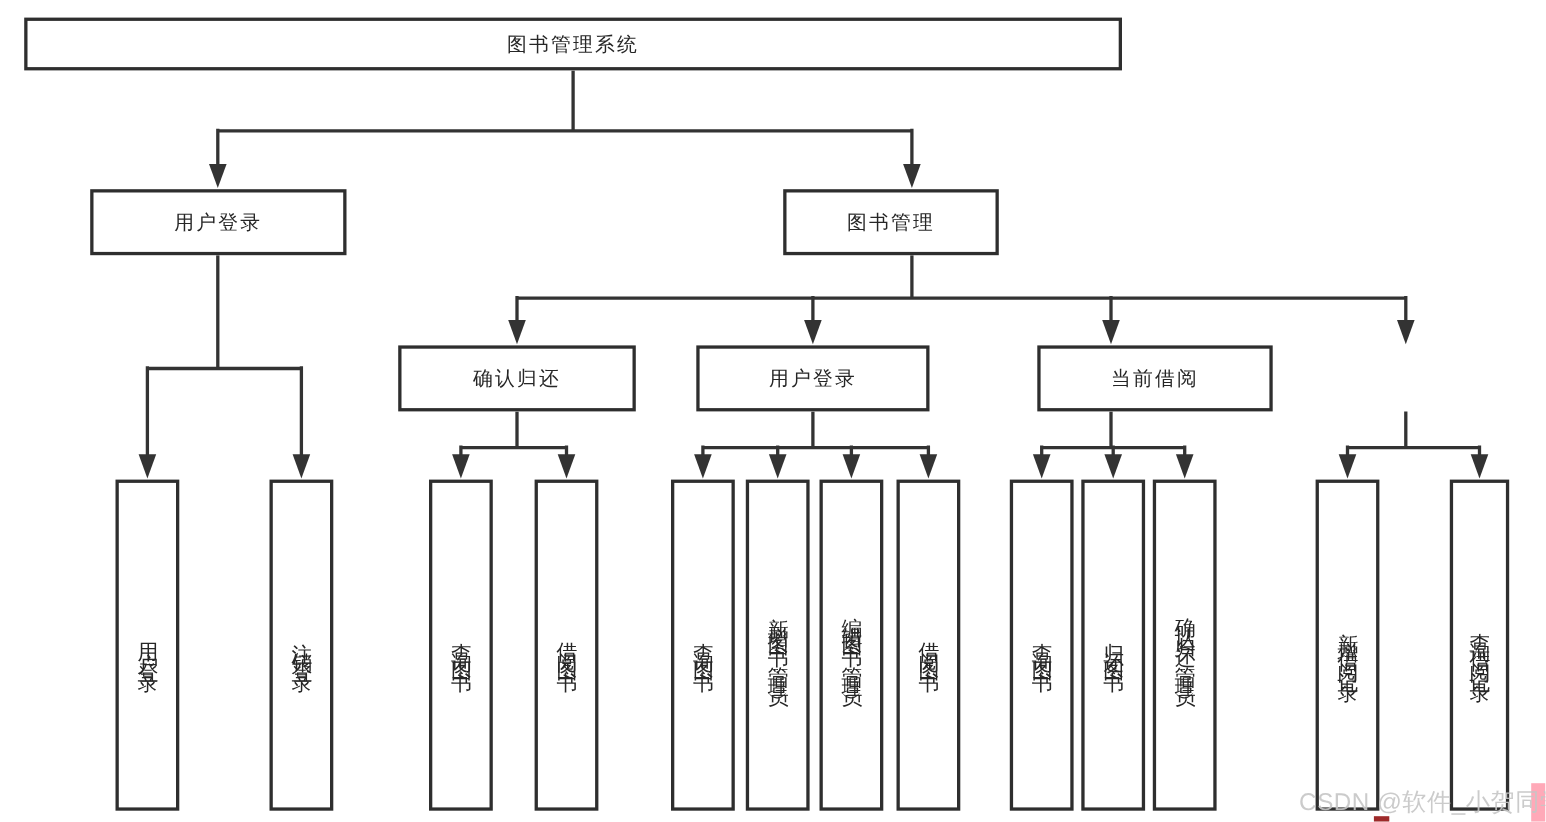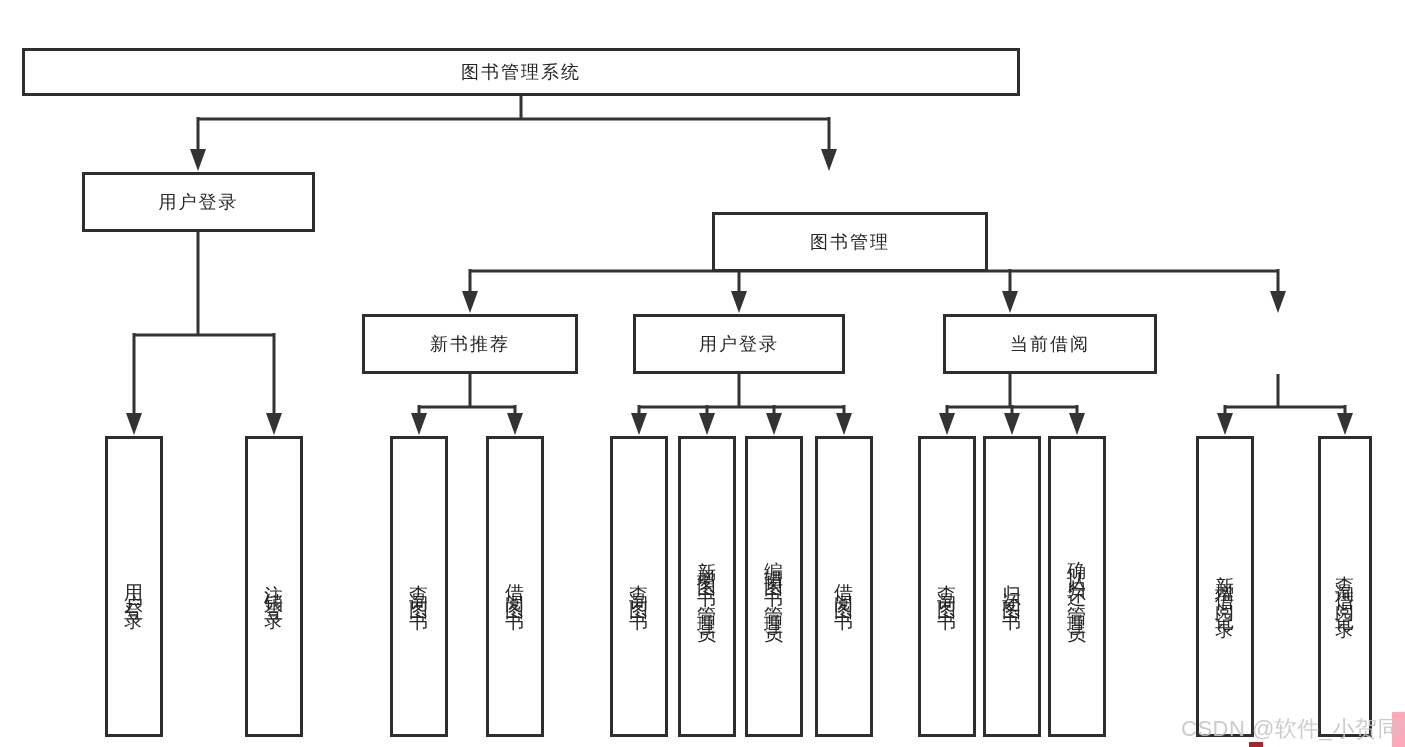--- a/index.html
+++ b/index.html
@@ -27,23 +27,23 @@
     display: flex;
     align-items: center;
     justify-content: center;
   }
   .node .hlabel {
     font-size: 18px;
     color: var(--text);
     letter-spacing: 2px;
     white-space: nowrap;
   }
-  .root  { left: 22px;  top: 16px;  width: 998px; height: 48px; margin-top: 32px; }
+  .root  { left: 22px;  top: 16px;  width: 998px; height: 48px; }
   .lvl2a { left: 82px;  top: 172px; width: 233px; height: 60px; }
-  .lvl2b { left: 712px; top: 172px; width: 276px; height: 60px; margin-top: 40px; }
+  .lvl2b { left: 712px; top: 172px; width: 196px; height: 60px; }
   .lvl3a { left: 362px;  top: 314px; width: 216px; height: 60px; }
   .lvl3b { left: 633px;  top: 314px; width: 212px; height: 60px; }
   .lvl3c { left: 943px;  top: 314px; width: 214px; height: 60px; }
   .lvl3d { left: 1172px; top: 314px; width: 213px; height: 60px; }
 
   .leaf {
     position: absolute;
     top: 436px;
     width: 58px;
     height: 301px;
@@ -155,21 +155,21 @@
   </div>
 
   <div class="node lvl2a">
     <span class="hlabel">用户登录</span>
   </div>
   <div class="node lvl2b">
     <span class="hlabel">图书管理</span>
   </div>
 
   <div class="node lvl3a">
-    <span class="hlabel">新书推荐</span>
+    <span class="hlabel">确认归还</span>
   </div>
   <div class="node lvl3b">
     <span class="hlabel">用户登录</span>
   </div>
   <div class="node lvl3c">
     <span class="hlabel">当前借阅</span>
   </div>
 
   <div class="leaf" style="left:105px">
     <span class="vtext">用户登录</span>

